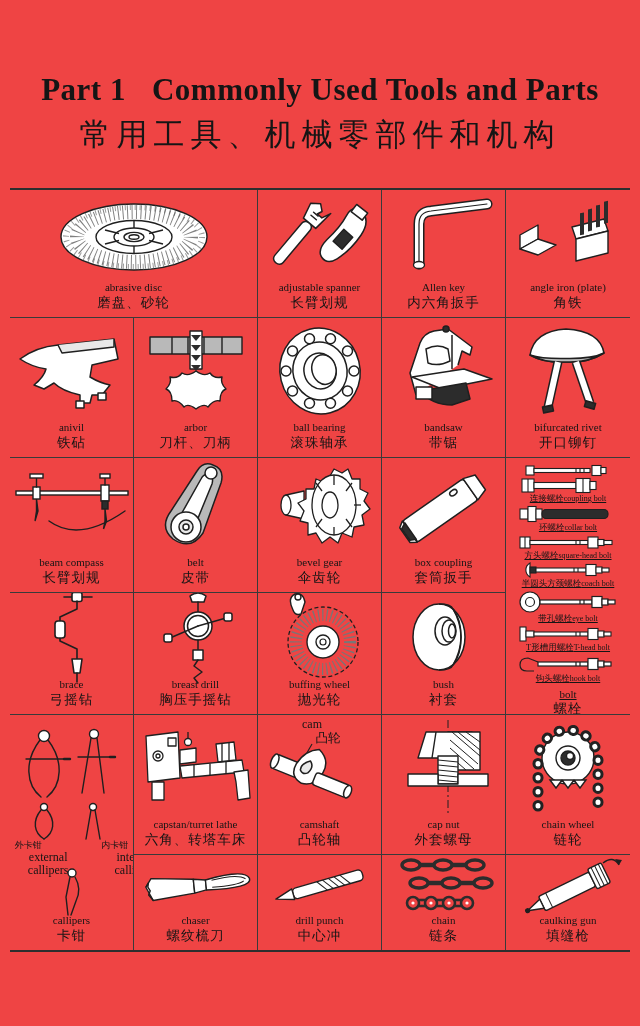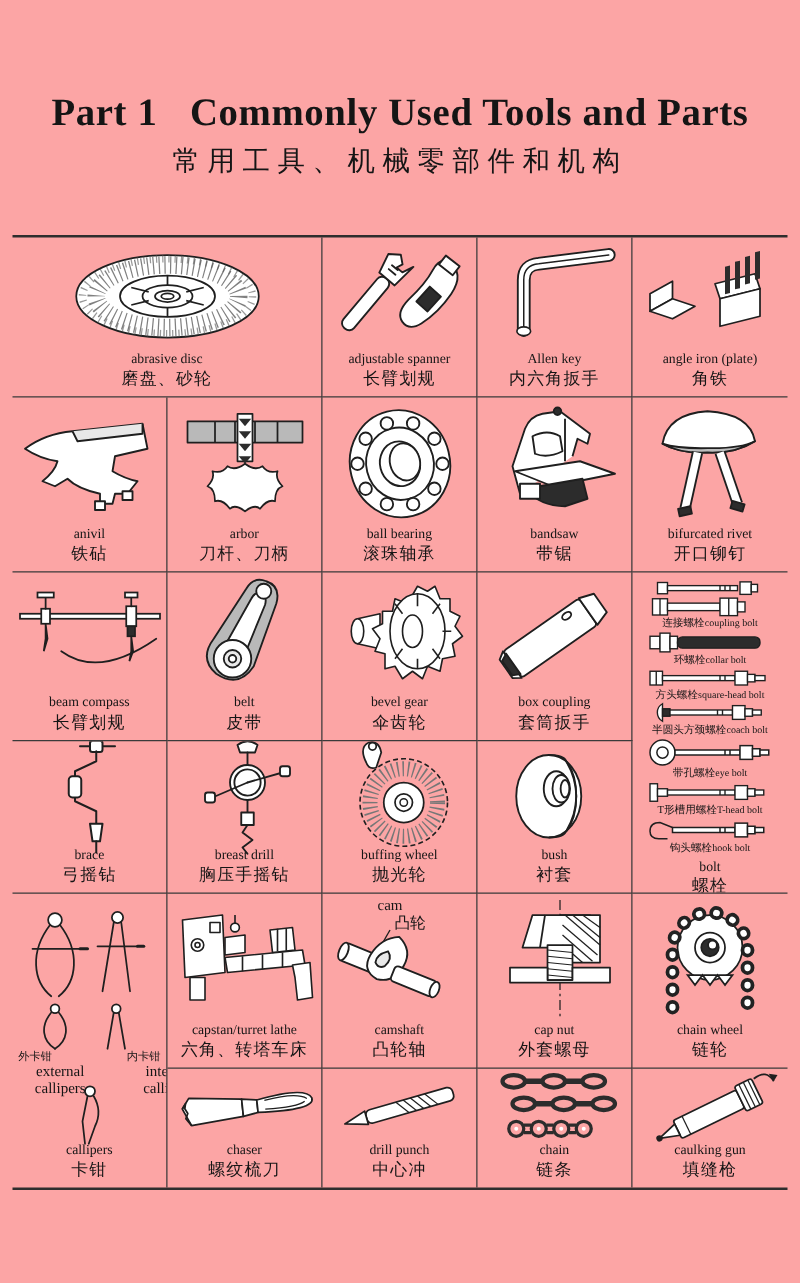--- a/index.html
+++ b/index.html
@@ -1,35 +1,35 @@
 <!DOCTYPE html>
 <html><head>
 <meta charset="utf-8">
 <style>
   html,body{margin:0;padding:0;background:#fff;}
-  .page{position:relative;width:640px;height:1026px;background:#fca5a5;overflow:hidden;
+  .page{position:relative;width:640px;height:1026px;background:#ef4444;overflow:hidden;
         font-family:"Liberation Serif","DejaVu Serif",serif;color:#151515;}
   .title-en{margin-top:72px;text-align:center;font-size:31px;font-weight:bold;letter-spacing:.5px;}
   .title-en .gap{display:inline-block;width:26px;}
-  .title-zh{margin-top:6px;text-align:center;font-size:22px;letter-spacing:6px;font-weight:500;}
+  .title-zh{margin-top:6px;text-align:center;font-size:31px;letter-spacing:6px;font-weight:500;}
   .grid{position:absolute;left:10px;top:188px;width:620px;box-sizing:border-box;
         display:grid;grid-template-columns:repeat(5,1fr);
         grid-template-rows:128px 140px 135px 122px 140px 95px;
         border-top:2px solid #2e2e2e;border-bottom:2px solid #2e2e2e;}
   .cell{border-right:1.4px solid #3a3a3a;border-bottom:1.4px solid #3a3a3a;
         box-sizing:border-box;display:flex;flex-direction:column;align-items:center;
         justify-content:flex-end;padding:3px 2px 6px;position:relative;overflow:hidden;}
   .cell.last{border-right:none;}
   .cell.bottom{border-bottom:none;}
   .fig{flex:1;display:flex;align-items:center;justify-content:center;width:100%;min-height:0;}
   .lbl{text-align:center;line-height:1.22;}
   .lbl .en{display:block;font-size:11px;}
   .lbl .zh{display:block;font-size:13.5px;letter-spacing:1px;}
   
-  .bolt-cell{justify-content:space-between;padding-top:6px;}
+  .bolt-cell{justify-content:space-between;padding-top:6px;text-decoration:underline;}
   .bolt-item{text-align:center;margin-bottom:1px;}
   .bolt-cap{font-size:8px;letter-spacing:0;line-height:1.1;display:block;}
   .bolt-cap .bzh{font-size:8.5px;}
   .bolt-main{margin-top:3px;}
   
   .cal-cell{justify-content:flex-start;padding-top:8px;}
   .cal-sub{display:flex;justify-content:center;gap:6px;margin-top:-2px;}
   .cal-sub .col{text-align:center;line-height:1.1;}
   .cal-sub .szh{display:block;font-size:9px;}
   .cal-sub .sen{display:block;font-size:12px;padding-left:40px;}

